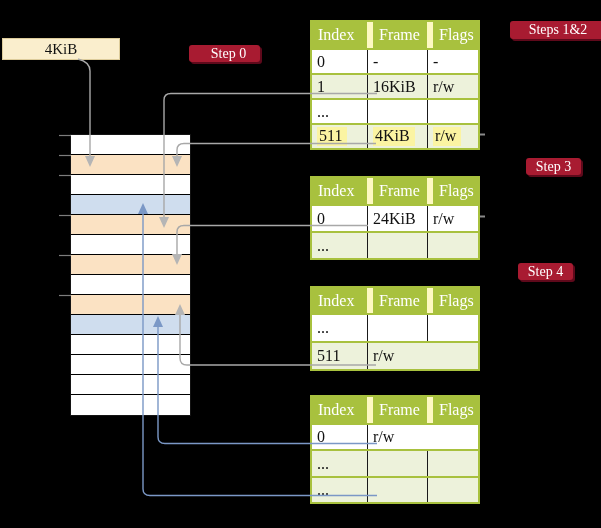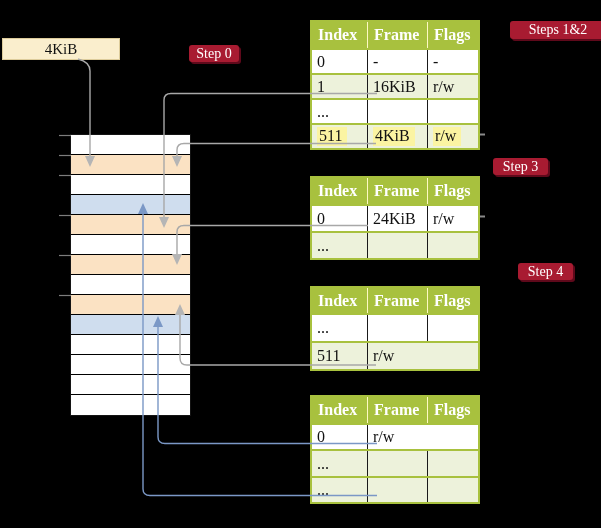--- a/index.html
+++ b/index.html
@@ -6,38 +6,38 @@
   #canvas{position:relative;width:601px;height:528px;background:#000;overflow:hidden;
           font-family:"Liberation Serif","DejaVu Serif",serif;}
   
   #framebox{position:absolute;left:2px;top:38px;width:118px;height:22px;background:#faeecd;
             border:1px solid #ddcc9b;box-sizing:border-box;display:flex;align-items:center;
             justify-content:center;font-size:15px;color:#111;}
   
   .badge{position:absolute;background:#a81b31;color:#fff;font-size:14px;display:flex;
          align-items:center;justify-content:center;border-radius:3px;
          box-shadow:2px 2px 0 rgba(100,10,28,.95);white-space:nowrap;}
-  #b-step0{left:189px;top:45px;width:50px;height:17px;}
+  #b-step0{left:189px;top:45px;width:63px;height:17px;padding-left:8px;}
   #b-steps12{left:510px;top:21px;width:96px;height:18px;}
-  #b-step3{left:493px;top:158px;width:55px;height:17px;}
+  #b-step3{left:526px;top:158px;width:55px;height:17px;}
   #b-step4{left:518px;top:263px;width:55px;height:17px;}
   
   #stack{position:absolute;left:70px;top:134px;width:121px;height:282px;border:1px solid #141414;
          box-sizing:border-box;background:#fff;}
   .mrow{height:20px;box-sizing:border-box;border-top:1px solid #000;}
   .mrow:first-child{border-top:none;height:19px;}
   .mrow.white{background:#ffffff;}
   .mrow.peach{background:#fbe2c3;}
   .mrow.blue{background:#cfddee;}
   
   .ptable{position:absolute;left:310px;width:170px;background:#fff;border:2px solid #a8c13e;
           box-sizing:border-box;}
-  .hdr{display:flex;background:#a8c13e;color:#fff;font-weight:bold;}
+  .hdr{display:flex;background:#a8c13e;color:#fff;font-weight:normal;}
   .hcell{display:flex;align-items:center;padding-left:6px;box-sizing:border-box;font-size:16px;}
-  .hcell + .hcell{border-left:1px solid #fef9c3;}
+  .hcell + .hcell{border-left:6px solid #fef9c3;}
   .c0{width:55px;}.c1{width:60px;}.c2{flex:1;}
   .trow{display:flex;border-top:2px solid #a8c13e;box-sizing:border-box;background:#fff;}
   .trow.shaded{background:#edf2db;}
   .cell{display:flex;align-items:center;padding-left:5px;font-size:16px;color:#111;
         box-sizing:border-box;overflow:hidden;}
   .cell + .cell{border-left:1px solid #1a1a1a;}
   .hl{background:#fbf4a2;padding:0 5px 1px 2px;}
   
   #overlay{position:absolute;left:0;top:0;pointer-events:none;}
 </style>

